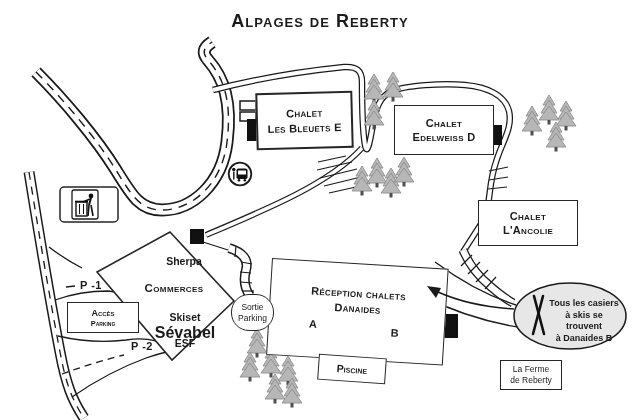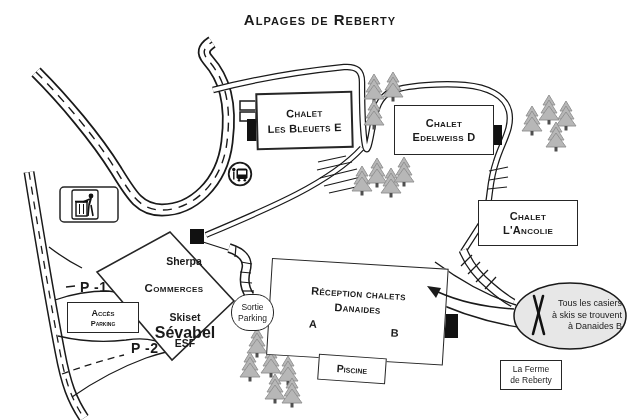--- a/index.html
+++ b/index.html
@@ -7,27 +7,27 @@
        font-family:"Liberation Sans",sans-serif;color:#1a1a1a;}
   svg{position:absolute;left:0;top:0;}
   #base-svg{z-index:1;}
   #top-svg{z-index:5;pointer-events:none;}
   .ov{position:absolute;z-index:3;}
   .box{position:absolute;z-index:3;background:#fff;border:1.8px solid #262626;
        display:flex;flex-direction:column;align-items:center;justify-content:center;
        text-align:center;box-sizing:border-box;}
   .sc{font-variant:small-caps;font-variant-caps:small-caps;}
   .b600{font-weight:600;}
-  .title{left:0;top:11px;width:640px;text-align:center;font-size:15px;
+  .title{left:0;top:11px;width:640px;text-align:center;font-size:18px;
          letter-spacing:1px;font-weight:600;}
   .chaletlabel{font-size:11px;line-height:14.5px;letter-spacing:.3px;}
   .small-label{font-size:8.5px;line-height:11px;}
   .ctr{text-align:center;}
-  .callout-text{z-index:6;font-size:9px;line-height:11.5px;text-align:right;}
-  .plabel{font-size:14px;font-weight:600;letter-spacing:.5px;}
+  .callout-text{z-index:6;font-size:9px;line-height:11.5px;text-align:center;font-weight:bold;}
+  .plabel{font-size:11px;font-weight:600;letter-spacing:.5px;}
   .unit{position:absolute;font-size:11px;font-weight:600;}
 </style>
 </head>
 <body>
 
 <div id="map">
 
   <svg id="base-svg" width="640" height="420" viewBox="0 0 640 420">
     <defs>
       <g id="tree">

